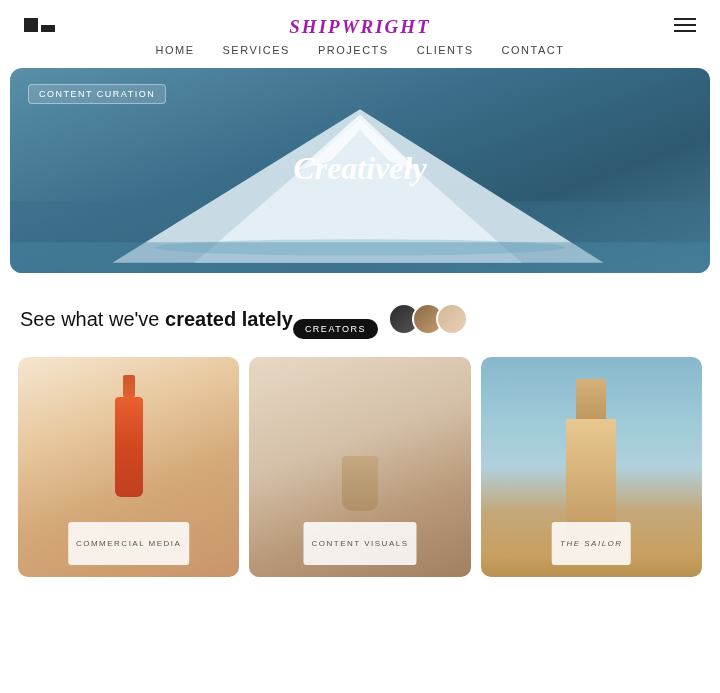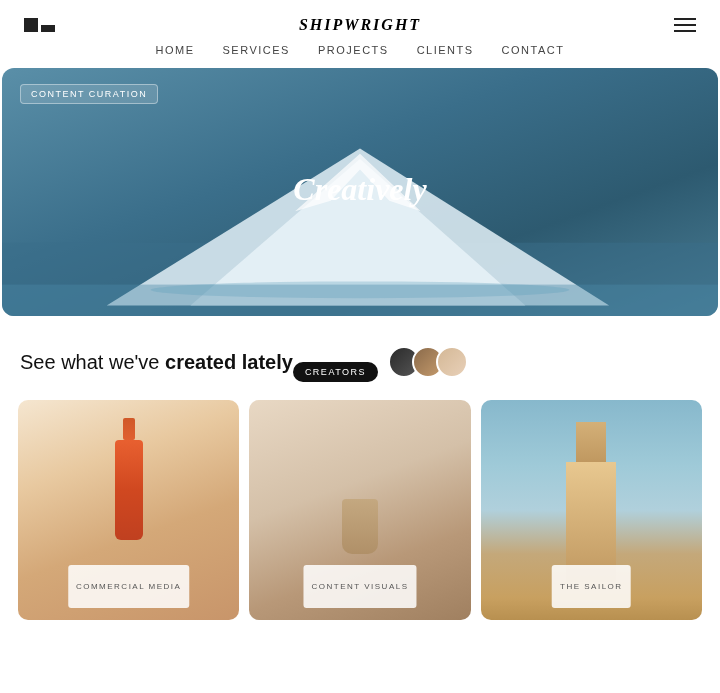--- a/index.html
+++ b/index.html
@@ -40,23 +40,23 @@
       align-self: flex-end;
     }
 
     .header-brand {
       position: absolute;
       left: 50%;
       transform: translateX(-50%);
       font-family: 'Georgia', serif;
       font-style: italic;
       font-weight: bold;
-      font-size: 16px;
+      font-size: 19px;
       letter-spacing: 2px;
-      color: #000000;
+      color: #a21caf;
       top: 16px;
     }
 
     .hamburger-icon {
       display: flex;
       flex-direction: column;
       gap: 4px;
       cursor: pointer;
     }
 
@@ -80,24 +80,24 @@
       font-size: 11px;
       letter-spacing: 1.5px;
       color: #444;
       text-decoration: none;
       text-transform: uppercase;
       font-weight: 400;
     }
 
     
     .hero {
-      margin: 0 2px;
+      margin: 0 10px;
       border-radius: 12px;
       overflow: hidden;
-      height: 248px;
+      height: 205px;
       position: relative;
       background: linear-gradient(160deg, #5a8fa8 0%, #3a6e8a 40%, #2d5a70 70%, #4a7d94 100%);
     }
 
     .hero-label {
       position: absolute;
       top: 16px;
       left: 18px;
       background: rgba(255,255,255,0.15);
       border: 1px solid rgba(255,255,255,0.4);
@@ -246,20 +246,21 @@
     }
 
     
     .grid-item-2 {
       background: linear-gradient(160deg, #e8d8c4 0%, #d4c0a8 40%, #b89878 70%, #a08060 100%);
     }
 
     
     .grid-item-3 {
       background: linear-gradient(180deg, #87b8cc 0%, #9fcad8 30%, #b0d0dc 50%, #c4a87a 70%, #c8a060 90%, #b89050 100%);
+      font-style: italic;
     }
 
     
     .bottle-shape {
       position: absolute;
       left: 50%;
       top: 18%;
       transform: translateX(-50%);
       width: 28px;
       height: 100px;

